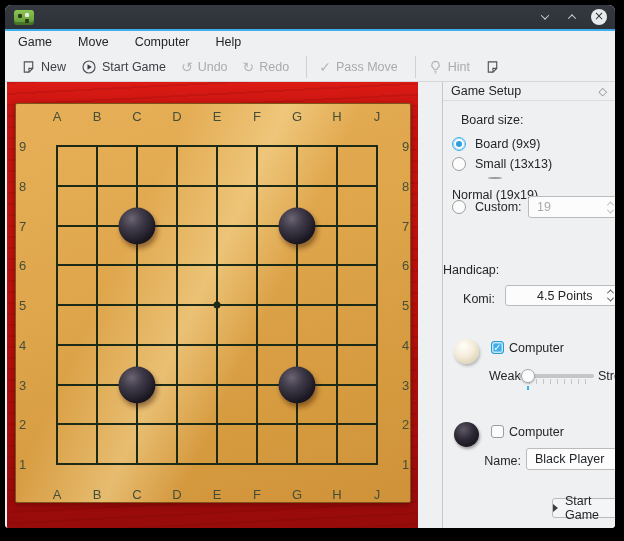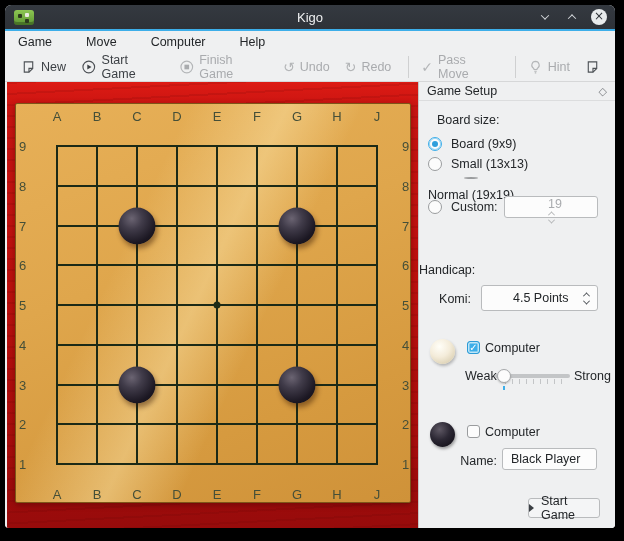--- a/index.html
+++ b/index.html
@@ -20,21 +20,21 @@
   .win-title { position:absolute; left:0; right:0; text-align:center; color:#eff0f1; font-size:13px; }
   .win-buttons { position:absolute; right:8px; top:0; height:24px; display:flex; align-items:center; gap:11px; }
   .winbtn { width:16px; height:16px; display:flex; align-items:center; justify-content:center; cursor:default; }
   .chev { display:inline-block; width:6px; height:6px; border-left:1.5px solid #d3d7da; border-bottom:1.5px solid #d3d7da; }
   .chev.down { transform:rotate(-45deg) translate(1px,-1px); }
   .chev.up { transform:rotate(135deg) translate(1px,-1px); }
   .close-circle { width:16px; height:16px; border-radius:50%; background:#e8ebec; color:#2e3338;
     font-size:12px; line-height:15px; text-align:center; font-family:"DejaVu Sans", sans-serif; }
 
   
-  .menubar { height:21px; background:#eff0f1; display:flex; align-items:center; padding-left:13px; gap:34px; }
+  .menubar { height:21px; background:#eff0f1; display:flex; align-items:center; padding-left:13px; gap:26px; }
   .menu-item { font-size:12.5px; color:#232629; }
 
   
   .toolbar { height:30px; background:#eff0f1; display:flex; align-items:center; padding-left:16px;
     border-bottom:1px solid #d6d7d8; }
   .tbtn { display:flex; align-items:center; gap:5px; color:#3c4045; font-size:12.5px; margin-right:15px; }
   .tbtn svg { stroke:#4d5156; }
   .tbtn .glyph { font-family:"DejaVu Sans", sans-serif; font-size:14px; line-height:14px; color:#4d5156; }
   .tbtn.disabled { color:#a9abae; }
   .tbtn.disabled svg { stroke:#b4b6b8; }
@@ -61,21 +61,21 @@
       repeating-linear-gradient(to right, #1c2a16 0 2px, rgba(0,0,0,0) 2px 40px),
       repeating-linear-gradient(to bottom, #1c2a16 0 2px, rgba(0,0,0,0) 2px 39.75px); }
   .coord { position:absolute; transform:translate(-50%,-50%); font-size:13px; color:#454f38; }
   .star { position:absolute; width:7px; height:7px; border-radius:50%; background:#1c2a16;
     transform:translate(-50%,-50%); }
   .bstone { position:absolute; width:37px; height:37px; border-radius:50%; transform:translate(-50%,-50%);
     background:radial-gradient(circle at 36% 30%, #6b6472 0%, #413c4a 30%, #1b1722 70%, #120f18 100%);
     box-shadow:2px 4px 5px rgba(50,20,0,.45); }
 
   
-  .panel { position:relative; flex:1; background:#eff0f1; border-left:1px solid #c6c7c8; font-size:12.5px; color:#232629; }
+  .panel { position:relative; flex:1; background:#eff0f1; border-left:1px solid #c6c7c8; font-size:12.5px; color:#232629;margin-left:24px; }
   .panel-header { position:absolute; left:0; top:0; right:0; height:19px; border-bottom:1px solid #dcddde;
     display:flex; align-items:center; padding:0 8px; }
   .panel-title { flex:1; font-size:12.5px; }
   .float-icon { color:#7a7d80; font-size:11px; font-family:"DejaVu Sans", sans-serif; }
   .plabel { position:absolute; }
   .radio-row { position:absolute; display:flex; align-items:center; gap:9px; height:16px; }
   .radio { width:14px; height:14px; border-radius:50%; border:1px solid #9a9c9e; background:#fcfcfc; position:relative; }
   .radio.checked { border-color:#3daee9; box-shadow:inset 0 0 0 1px #9bd4f2; }
   .radio.checked::after { content:""; position:absolute; left:3px; top:3px; width:6px; height:6px;
     border-radius:50%; background:#2f9fdc; }
@@ -114,21 +114,20 @@
 <body>
 
 <div class="window">
 
   <div class="titlebar">
     <div class="app-icon">
         <i></i>
         <i></i>
         <i></i>
       </div>
-    <div class="win-title">Kigo</div>
     <div class="win-buttons">
       <span class="winbtn">
           <span class="chev down"></span>
         </span>
       <span class="winbtn">
           <span class="chev up"></span>
         </span>
       <span class="winbtn">
           <span class="close-circle">×</span>
         </span>
@@ -149,27 +148,20 @@
           <path d="M12.5 9.5h-4v4"></path>
         </svg>
       <span>New</span>
     </div>
     <div class="tbtn">
       <svg width="16" height="16" viewBox="0 0 16 16" fill="none" stroke-width="1.2">
           <circle cx="8" cy="8" r="6"></circle>
           <path d="M6.5 5.3v5.4l4.3-2.7z" fill="currentColor" stroke="none"></path>
         </svg>
       <span>Start Game</span>
-    </div>
-    <div class="tbtn disabled">
-      <svg width="16" height="16" viewBox="0 0 16 16" fill="none" stroke-width="1.2">
-          <circle cx="8" cy="8" r="6"></circle>
-          <rect x="5.6" y="5.6" width="4.8" height="4.8" fill="currentColor" stroke="none"></rect>
-        </svg>
-      <span>Finish Game</span>
     </div>
     <div class="tbtn disabled">
       <span class="glyph">↺</span>
       <span>Undo</span>
     </div>
     <div class="tbtn disabled">
       <span class="glyph">↻</span>
       <span>Redo</span>
     </div>
     <div class="tsep"></div>
@@ -258,32 +250,32 @@
         <span>Small (13x13)</span>
       </div>
       <div class="radio-row" style="left:9px; top:95px;flex-direction:column;">
         <span class="radio"></span>
         <span>Normal (19x19)</span>
       </div>
       <div class="radio-row" style="left:9px; top:117px;">
         <span class="radio"></span>
         <span>Custom:</span>
       </div>
-      <div class="spinbox disabled" style="left:85px; top:114px; width:94px; height:22px;flex-direction:column;">
+      <div class="spinbox disabled" style="left:85px; top:114px; width:94px; height:22px;">
         <span class="spin-value">19</span>
         <span class="spin-arrows">
             <span class="chev up"></span>
             <span class="chev down"></span>
           </span>
       </div>
 
       <span class="field-label" style="left:0; top:181px; width:52px;">Handicap:</span>
 
       <span class="field-label" style="left:0; top:210px; width:52px;">Komi:</span>
-      <div class="spinbox" style="left:62px; top:203px; width:117px; height:26px;padding-left:31px;">
+      <div class="spinbox" style="left:62px; top:203px; width:117px; height:21px;padding-left:31px;">
         <span class="spin-value">4.5 Points</span>
         <span class="spin-arrows">
             <span class="chev up"></span>
             <span class="chev down"></span>
           </span>
       </div>
 
       <div class="stone-img white" style="left:11px; top:257px;"></div>
       <div class="checkbox checked" style="left:48px; top:259px;">✓</div>
       <span class="plabel" style="left:66px; top:259px;">Computer</span>

